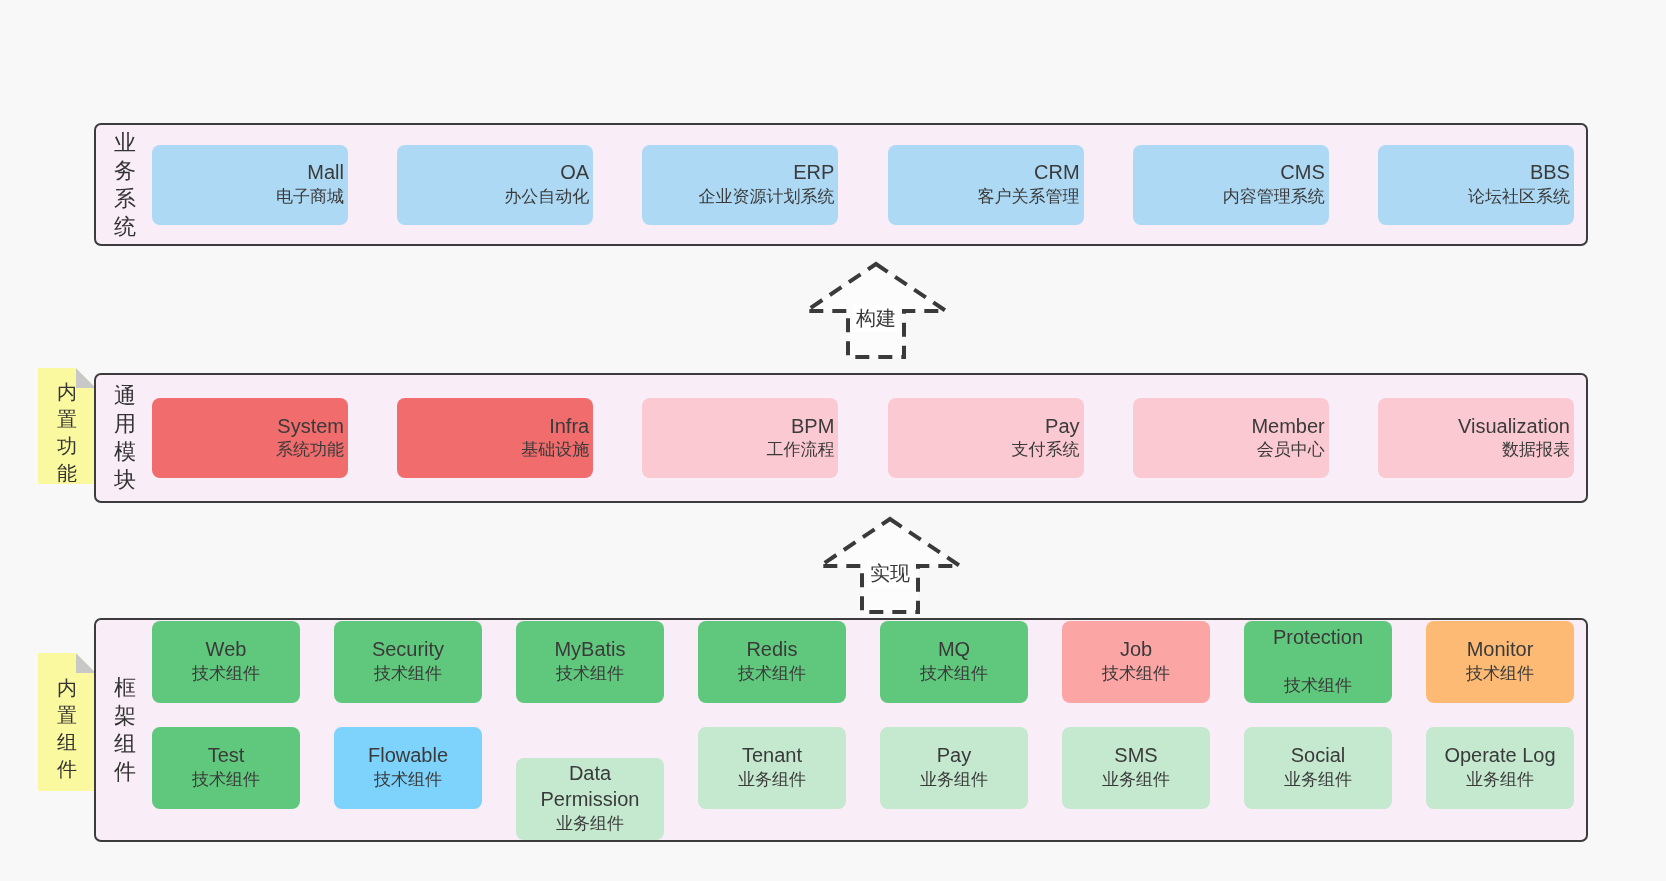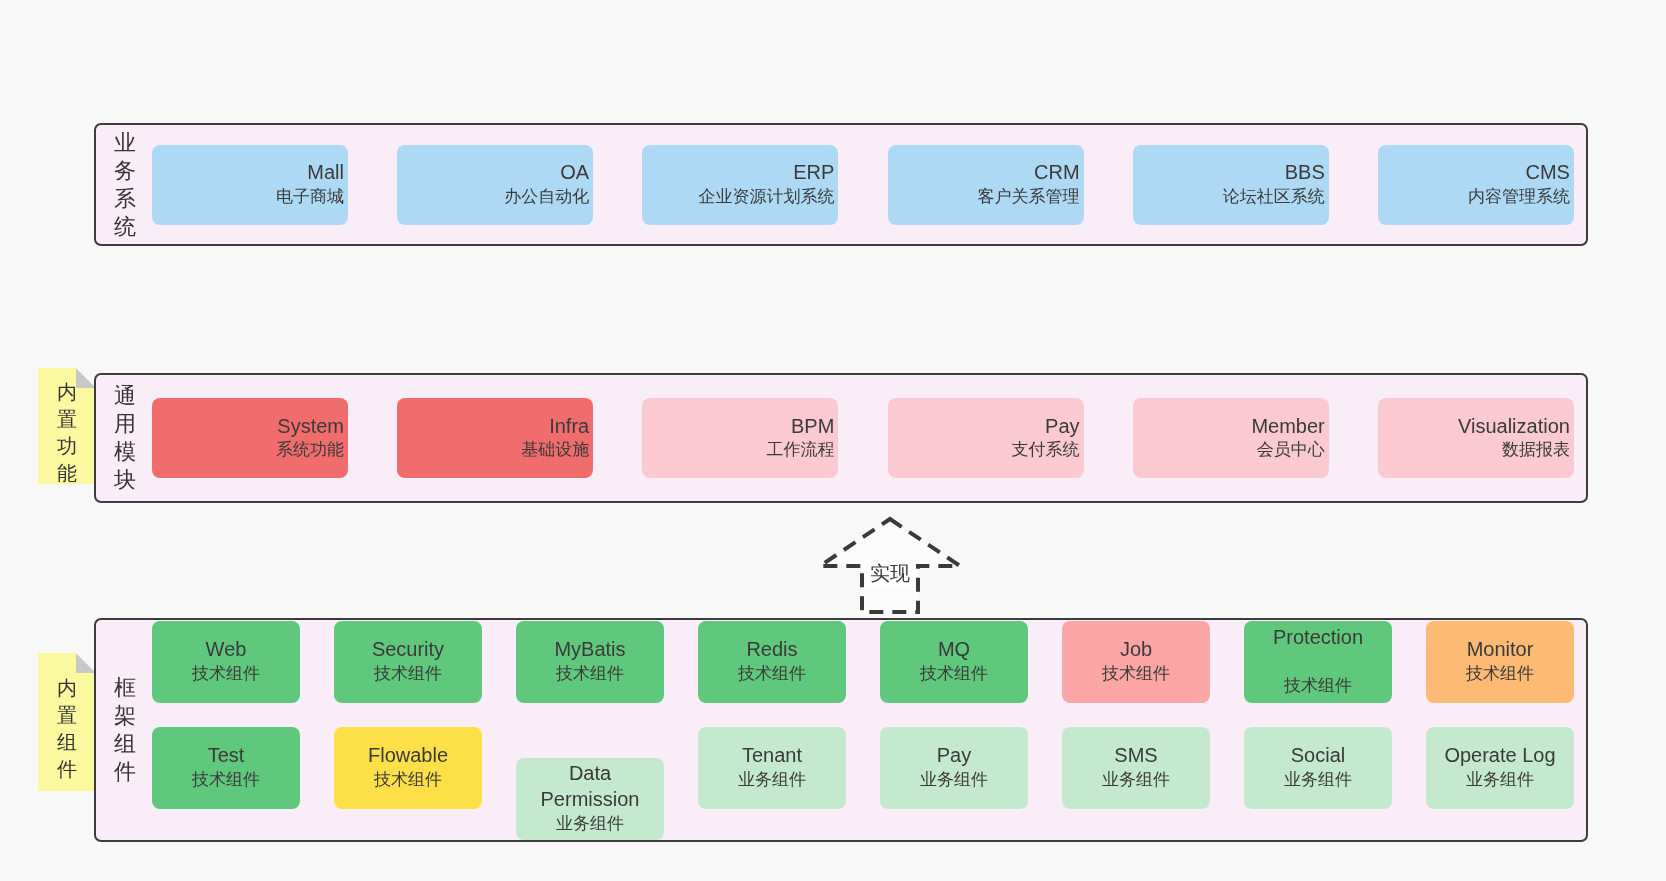--- a/index.html
+++ b/index.html
@@ -141,31 +141,37 @@
           </div>
           <div class="box" style="background: rgb(174, 217, 244);">
             <div class="box-name">ERP</div>
             <div class="box-desc">企业资源计划系统</div>
           </div>
           <div class="box" style="background: rgb(174, 217, 244);">
             <div class="box-name">CRM</div>
             <div class="box-desc">客户关系管理</div>
           </div>
           <div class="box" style="background: rgb(174, 217, 244);">
+            <div class="box-name">CMS</div>
+            <div class="box-desc">内容管理系统</div>
+          </div>
+          <div class="box" style="background: rgb(174, 217, 244);">
             <div class="box-name">BBS</div>
             <div class="box-desc">论坛社区系统</div>
           </div>
-          <div class="box" style="background: rgb(174, 217, 244);">
-            <div class="box-name">CMS</div>
-            <div class="box-desc">内容管理系统</div>
-          </div>
         </div>
       </div>
   </div>
 
+  <div class="arrow arrow1">
+    <svg viewBox="0 0 150 102">
+      <polygon points="75,5 145,52 103,52 103,98 47,98 47,52 5,52" fill="#fcfcfc" stroke="#3a3a3a" stroke-width="4" stroke-dasharray="14 9"></polygon>
+    </svg>
+    <span class="arrow-label">构建</span>
+  </div>
 
   <div class="sticky sticky2">
       <div class="vchar">内</div>
       <div class="vchar">置</div>
       <div class="vchar">功</div>
       <div class="vchar">能</div>
     </div>
 
   <div class="band band2">
     <div class="vlabel">
@@ -258,21 +264,21 @@
           <div class="box" style="background: #fdba74;">
             <div class="box-name">Monitor</div>
             <div class="box-desc">技术组件</div>
           </div>
         </div>
         <div class="box-row">
           <div class="box" style="background: rgb(96, 200, 125);">
             <div class="box-name">Test</div>
             <div class="box-desc">技术组件</div>
           </div>
-          <div class="box" style="background: #fde047;">
+          <div class="box" style="background: #7dd3fc;">
             <div class="box-name">Flowable</div>
             <div class="box-desc">技术组件</div>
           </div>
           <div class="box" style="background: rgb(196, 233, 207); margin-top: 31px;">
             <div class="box-name">Data Permission</div>
             <div class="box-desc">业务组件</div>
           </div>
           <div class="box" style="background: rgb(196, 233, 207);">
             <div class="box-name">Tenant</div>
             <div class="box-desc">业务组件</div>

